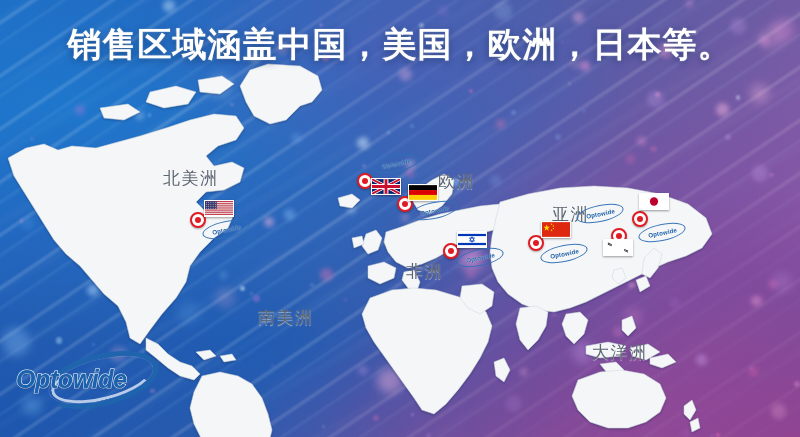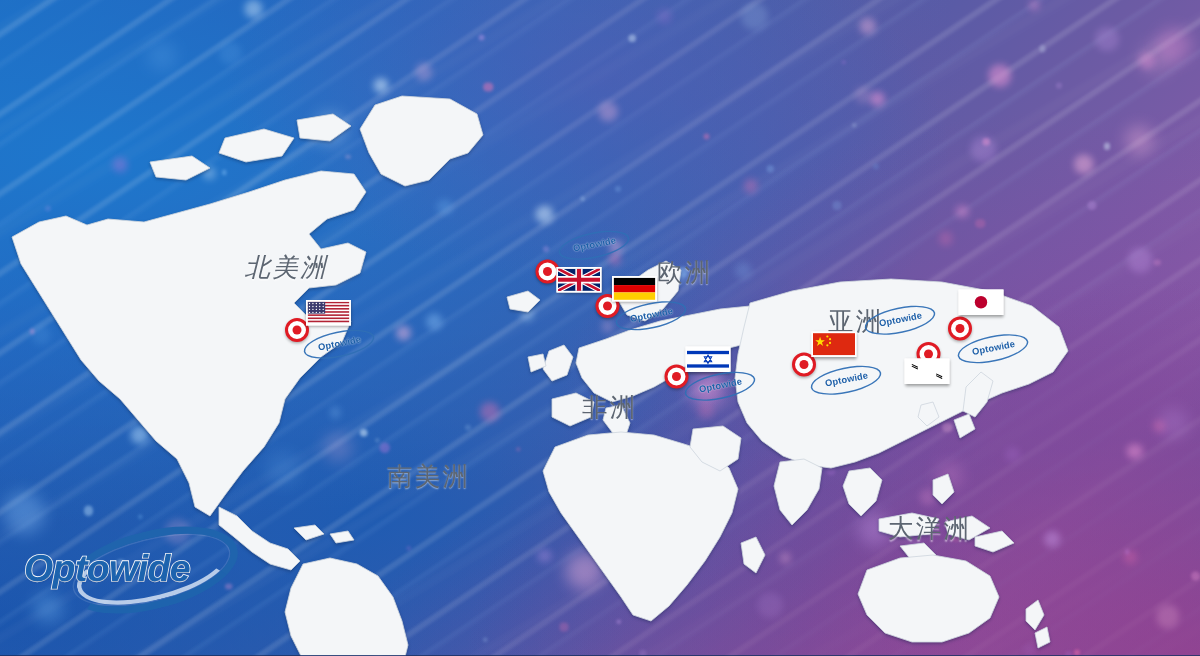--- a/index.html
+++ b/index.html
@@ -375,24 +375,24 @@
 
         <path d="M684,344 L692,338 L696,348 L690,358 L684,352 Z"></path>
         <path d="M690,360 L698,356 L700,366 L692,370 Z"></path>
 
         <path d="M650,296 L668,292 L676,300 L662,306 L650,302 Z"></path>
       </g>
     </svg>
   </div>
 
   <div id="continent-labels">
-      <div class="continent" style="left: 163px; top: 167px; font-style: italic;">北美洲</div>
+      <div class="continent" style="left: 163px; top: 167px;">北美洲</div>
       <div class="continent" style="left: 258px; top: 306px;">南美洲</div>
       <div class="continent" style="left: 438px; top: 170px;">欧洲</div>
-      <div class="continent" style="left: 388px; top: 260px; font-family: Liberation Serif, serif;">非洲</div>
+      <div class="continent" style="left: 406px; top: 260px; font-family: Liberation Serif, serif;">非洲</div>
       <div class="continent" style="left: 552px; top: 203px;">亚洲</div>
       <div class="continent" style="left: 592px; top: 341px;">大洋洲</div>
     </div>
 
   <div id="locations">
       <div class="pin" style="left: 190px; top: 212px;">
         <span class="ring"></span>
         <span class="dot"></span>
       </div>
       <div class="flag" style="left: 204px; top: 200px; width: 30px; height: 17px;">
@@ -529,20 +529,21 @@
           <rect width="38" height="20" fill="#fff"></rect>
           <circle cx="19" cy="10" r="5.6" fill="#bc002d"></circle>
         </svg>
       </div>
       <div class="ow-mini" style="left: 638px; top: 224px;">
         <span class="ow-ellipse"></span>
         <span class="ow-txt">Optowide</span>
       </div>
     </div>
 
+  <div id="title">销售区域涵盖中国，美国，欧洲，日本等。</div>
 
   <div id="brand">
     <div class="swoosh"></div>
     <div class="swoosh2"></div>
     <div class="ow-name">Optowide</div>
   </div>
 
 </div>
 
 </body></html>

